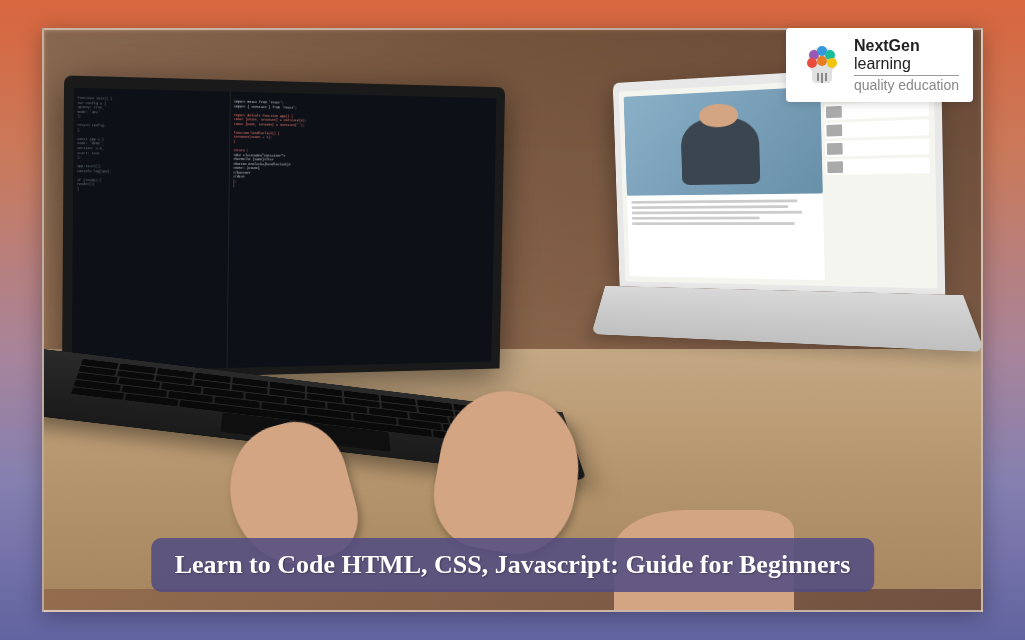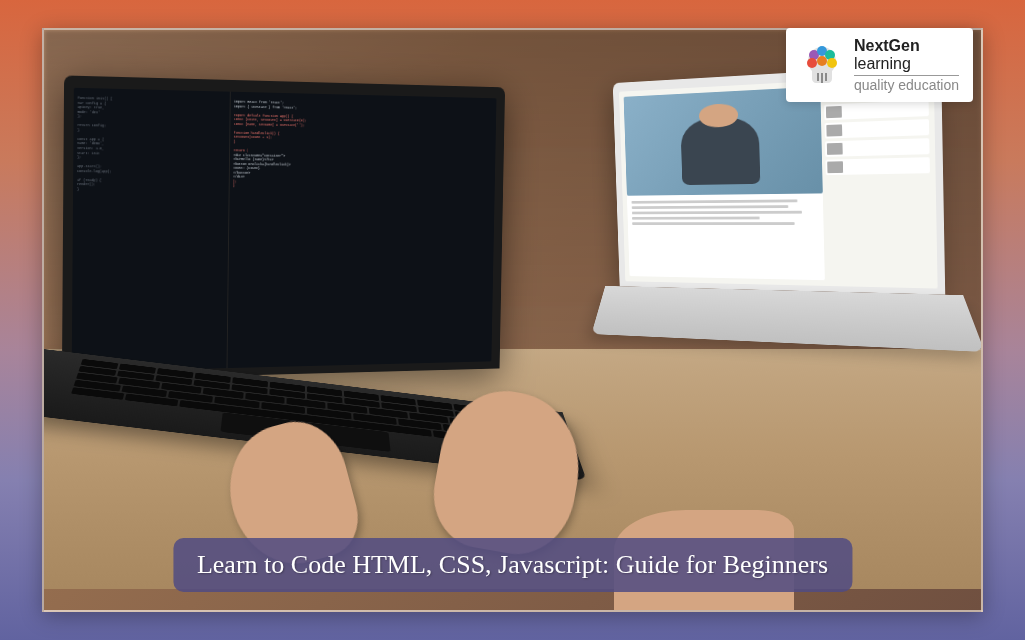--- a/index.html
+++ b/index.html
@@ -337,21 +337,21 @@
     .title-banner {
       position: absolute;
       bottom: 18px;
       left: 50%;
       transform: translateX(-50%);
       background: rgba(80, 75, 130, 0.85);
       color: #fff;
       padding: 12px 24px;
       border-radius: 10px;
       font-size: 26px;
-      font-weight: normal;
+      font-weight: bold;
       font-family: Georgia, serif;
       white-space: nowrap;
       z-index: 100;
       text-shadow: 1px 1px 2px rgba(0,0,0,0.3);
     }
     
     .bg-blur {
       position: absolute;
       top: 0;
       left: 0;

